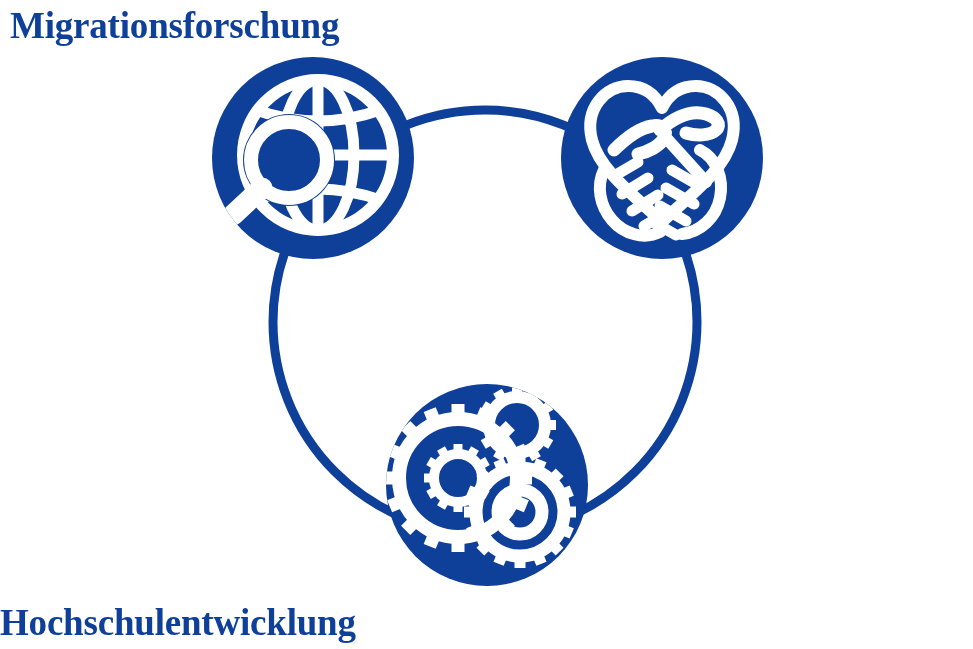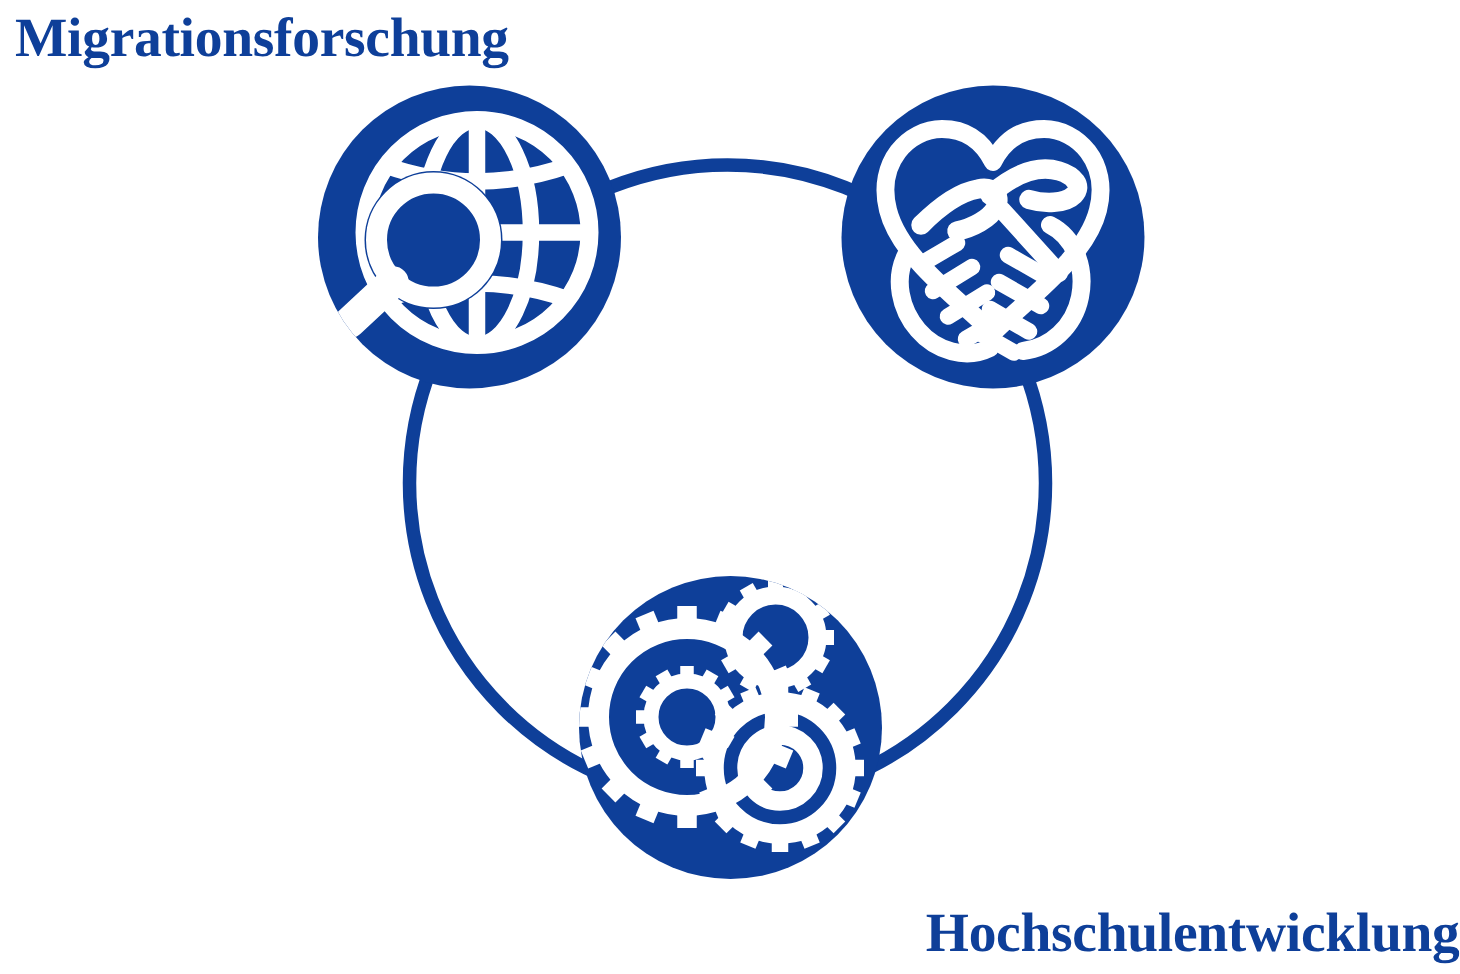--- a/index.html
+++ b/index.html
@@ -26,21 +26,21 @@
     font-family: "Liberation Serif", "DejaVu Serif", serif;
     font-weight: bold;
     font-size: 37px;
     letter-spacing: -0.2px;
     white-space: nowrap;
     line-height: 1;
     user-select: none;
   }
   #label-top-left  { left: 10px;  top: 7px; }
   #label-top-right { right: 4px;  top: 7px; }
-  #label-bottom    { left: 0; right: 0; bottom: 8px; text-align: right; padding-left: 28px; }
+  #label-bottom    { left: 0; right: 0; bottom: 8px; text-align: left; }
   #diagram-svg {
     position: absolute;
     left: 0;
     top: 0;
     width: 973px;
     height: 649px;
   }
 </style>
 </head>
 <body>

